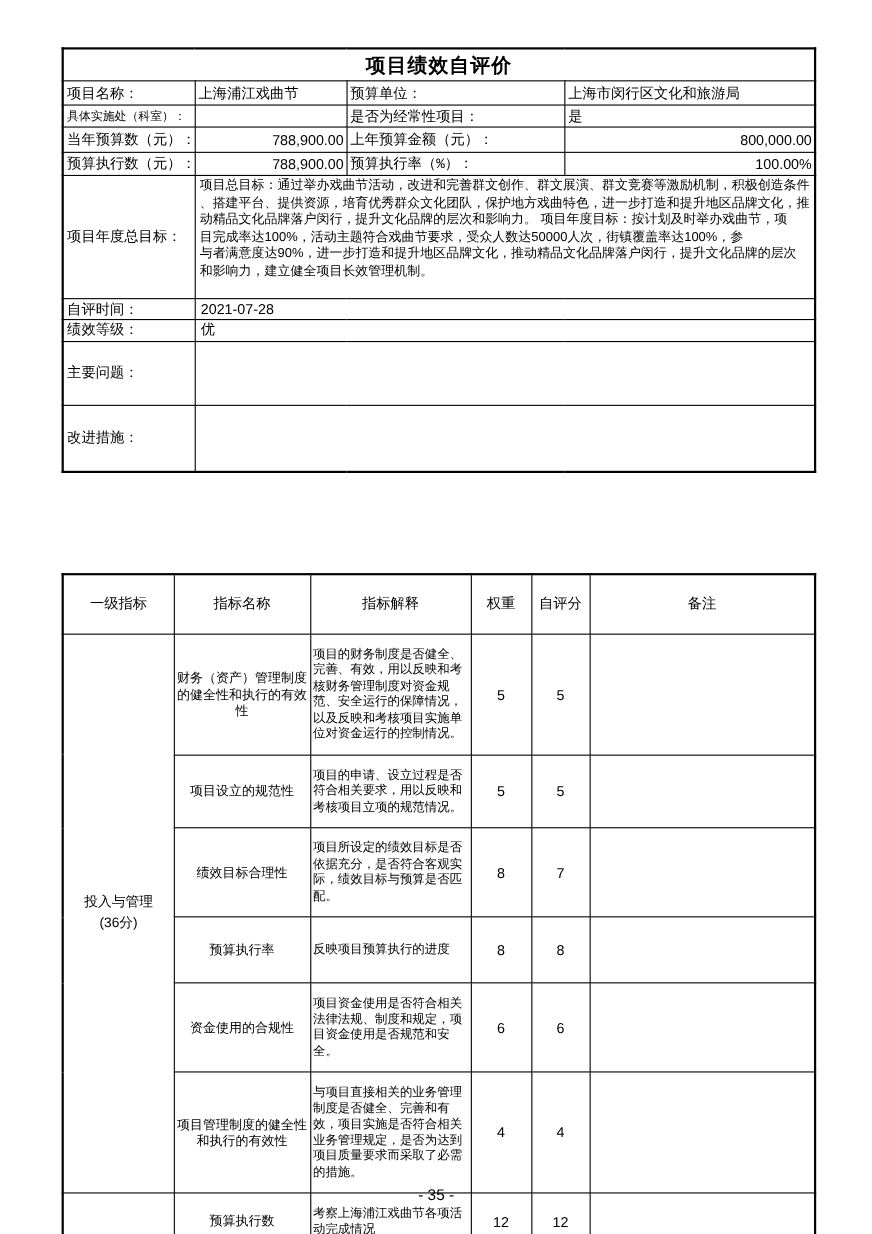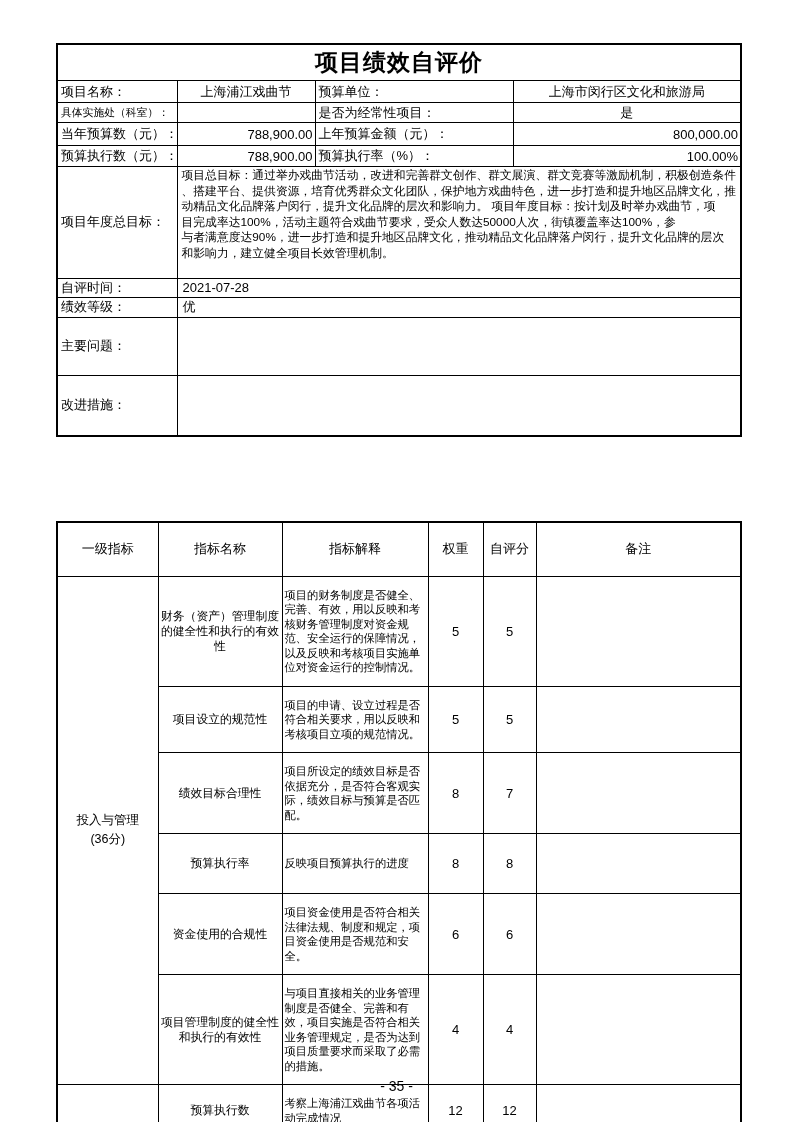--- a/index.html
+++ b/index.html
@@ -13,24 +13,24 @@
   }
   table {
     border-collapse:collapse;
     table-layout:fixed;
     position:absolute;
     background:#fff;
   }
   td { border:1px solid #000; overflow:hidden; vertical-align:middle; font-size:13px; padding:0 3px; }
   
   .t1 { left:56px; top:43px; width:685px; border:2px solid #000; }
-  .t1 .title { font-size:23px; font-weight:bold; text-align:center; padding:2px 0; letter-spacing:1px; }
-  .lbl { text-align:left; white-space:nowrap; }
+  .t1 .title { font-size:18px; font-weight:bold; text-align:center; padding:2px 0; letter-spacing:1px; }
+  .lbl { text-align:left; white-space:nowrap;font-family:Liberation Mono, monospace; }
   .lbl-sm { font-size:10.8px; }
-  .vc { text-align:center; }
+  .vc { text-align:left; }
   .vr { text-align:right; padding-right:2px; }
   .vl { text-align:left; padding-left:5px; }
   .goal {
     font-size:11.8px; line-height:15.6px;
     white-space:pre-wrap; word-break:break-all;
     vertical-align:top; text-align:left;
     padding:1px 2px 16px 4px;
   }
   
   .t2 { left:56px; top:521px; width:685px; border:2px solid #000; border-bottom:none; }

